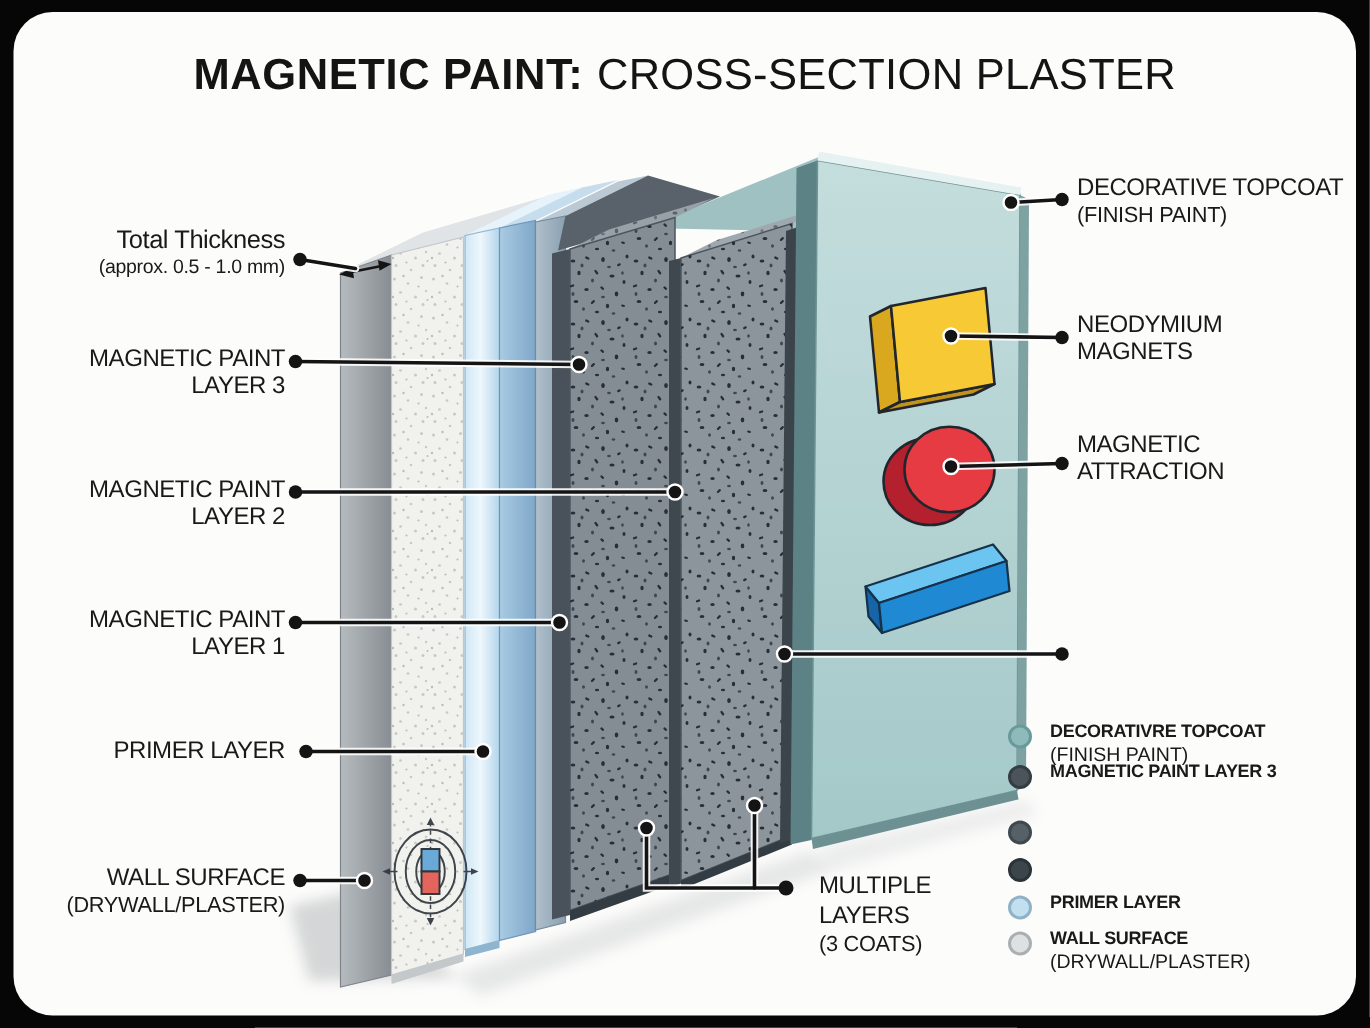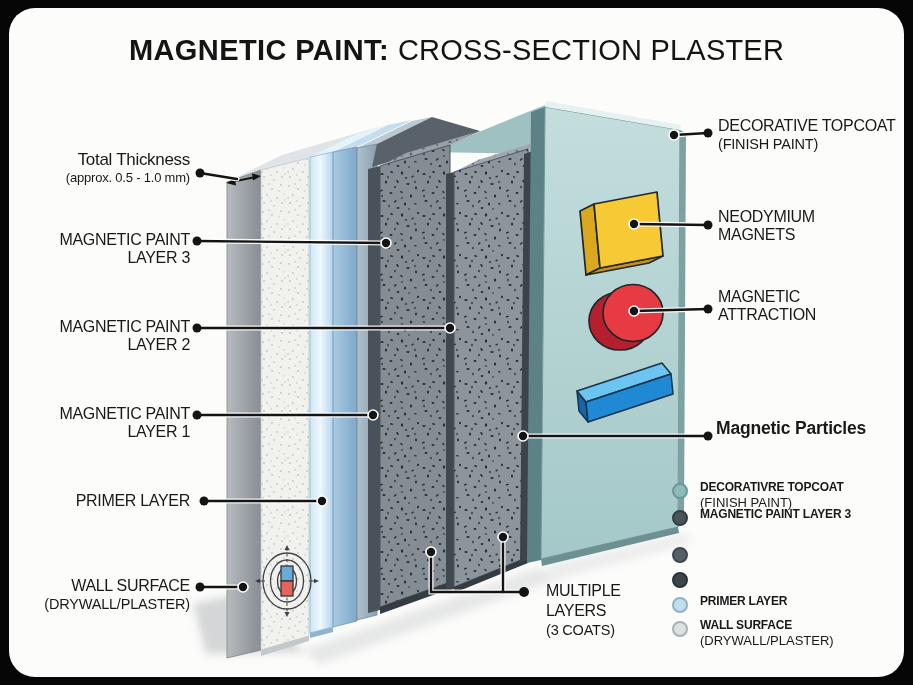--- a/index.html
+++ b/index.html
@@ -297,21 +297,20 @@
 </div>
 <div class="callout" style="left:718px;top:208px;">
   <div class="t">NEODYMIUM</div>
   <div class="t">MAGNETS</div>
 </div>
 <div class="callout" style="left:718px;top:288px;">
   <div class="t">MAGNETIC</div>
   <div class="t">ATTRACTION</div>
 </div>
 <div class="callout" style="left:716px;top:419px;">
-  <div class="tm">Magnetic Particles</div>
 </div>
 <div class="callout" style="left:536px;top:581px;margin-left:10px;">
   <div class="t" style="line-height:1.25">MULTIPLE</div>
   <div class="t" style="line-height:1.25">LAYERS</div>
   <div class="sub">(3 COATS)</div>
 </div>
 
 <div class="legend-row" style="top:481px;">
   <div class="legend-dot lg1"></div>
   <div>

